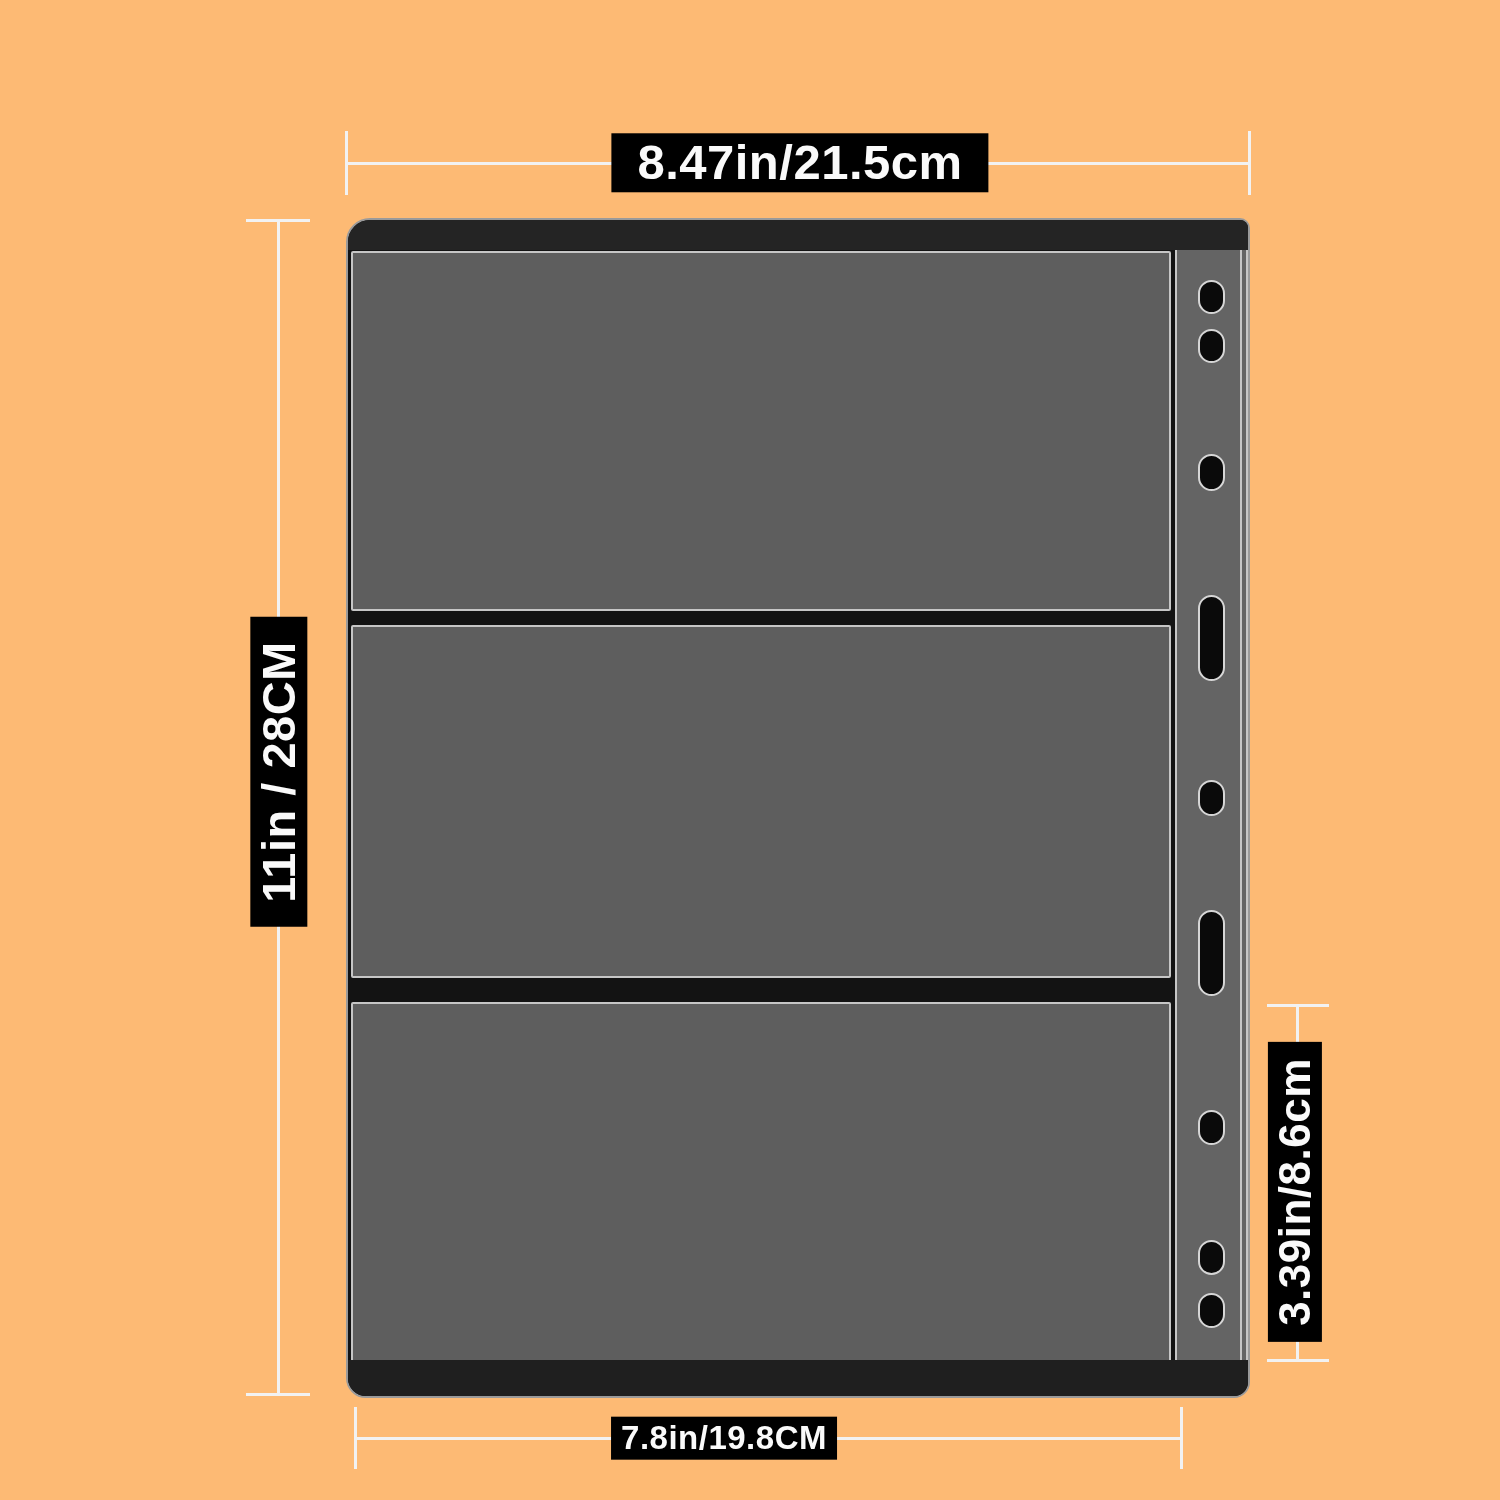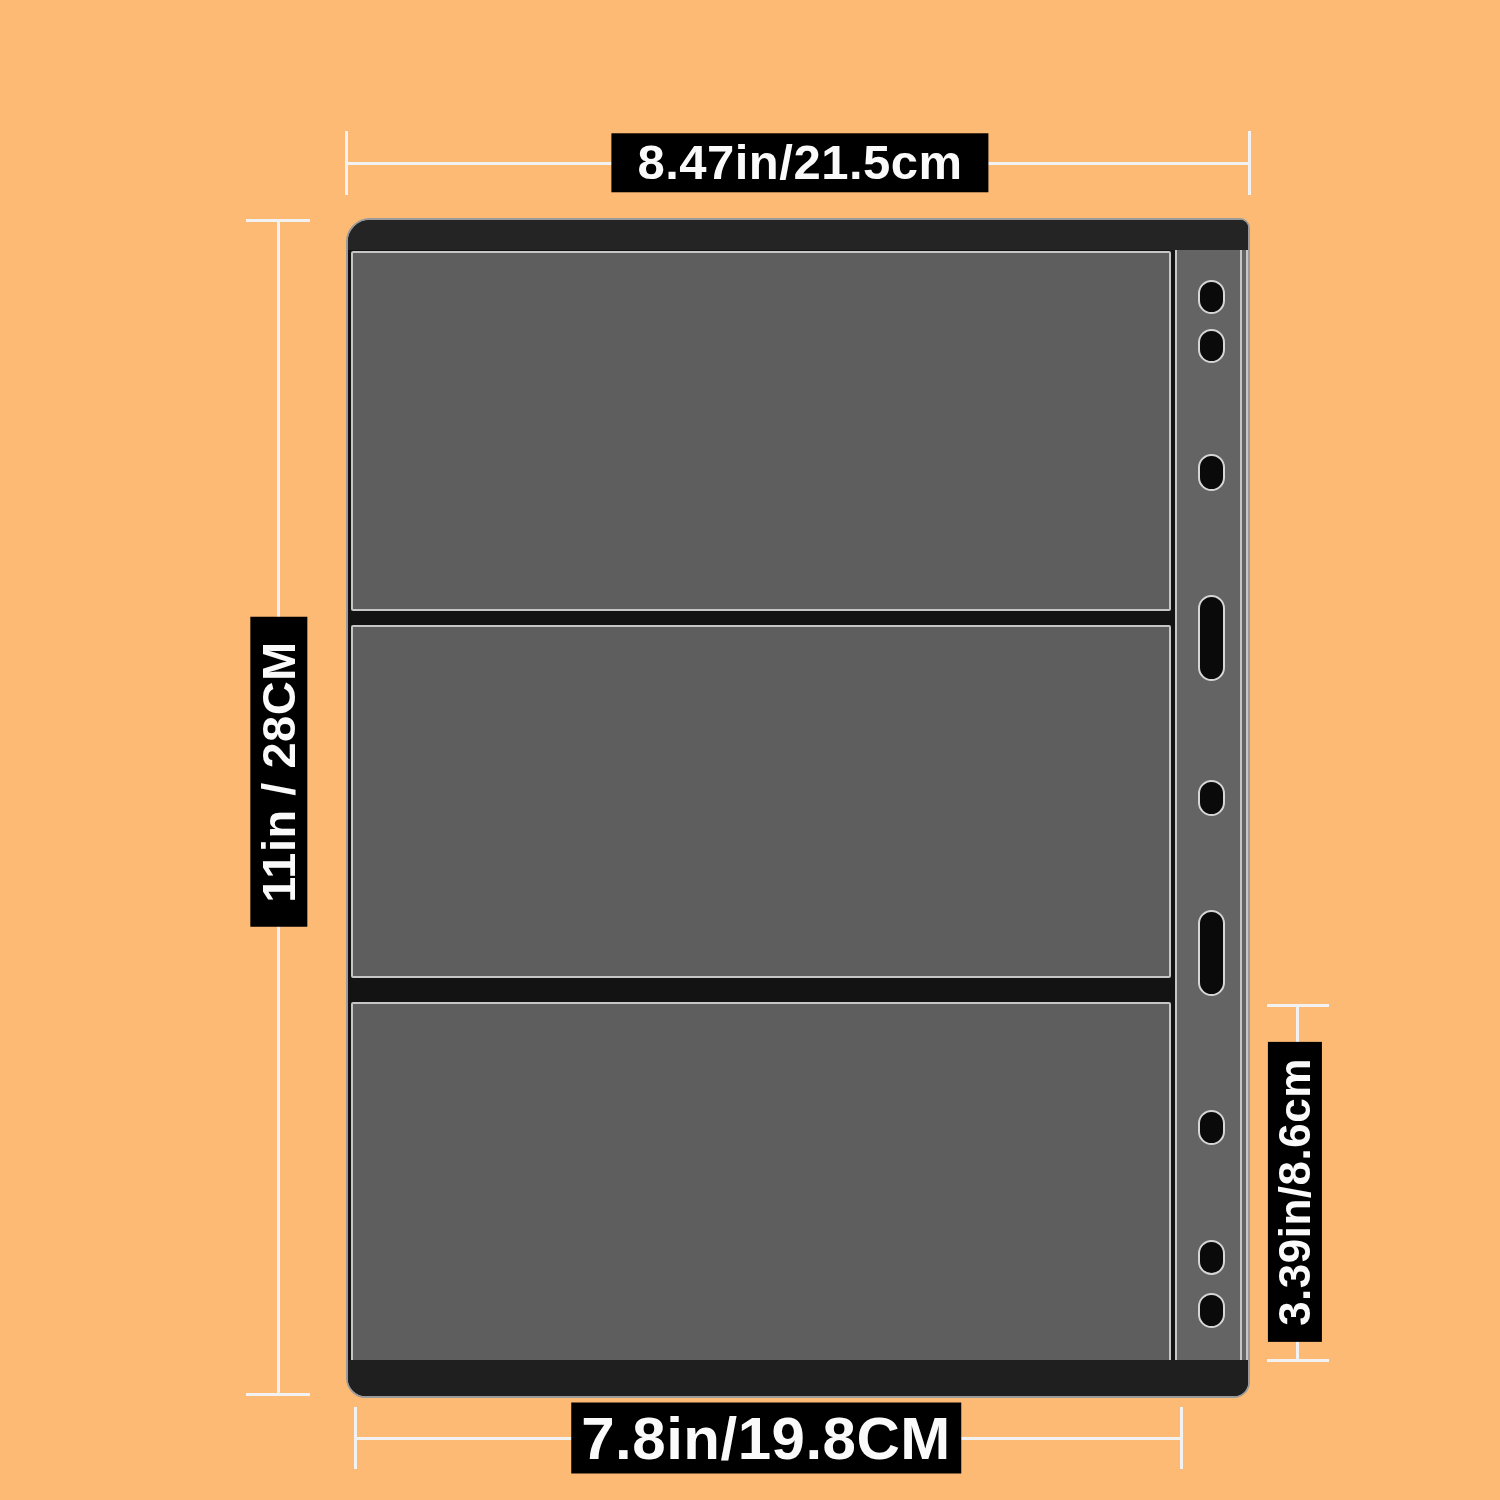--- a/index.html
+++ b/index.html
@@ -89,22 +89,22 @@
   .tick-right-b{left:1267px; top:1359px; width:62px; height:3px;}
   .label-right{
     left:1295px; top:1192px; transform:translate(-50%,-50%) rotate(-90deg);
     font-size:44px; padding:4px 16px;
   }
   
   .line-bottom{left:355px; top:1437px; width:827px; height:3px;}
   .tick-bottom-l{left:354px; top:1407px; width:3px; height:62px;}
   .tick-bottom-r{left:1180px; top:1407px; width:3px; height:62px;}
   .label-bottom{
-    left:766px; top:1438px; transform:translate(-50%,-50%);
-    font-size:60px; padding:4px 10px;
+    left:724px; top:1438px; transform:translate(-50%,-50%);
+    font-size:33px; padding:4px 10px;
   }
 </style>
 </head>
 <body>
 
 <div class="canvas">
 
   <div class="page">
     <div class="bar top"></div>
 

